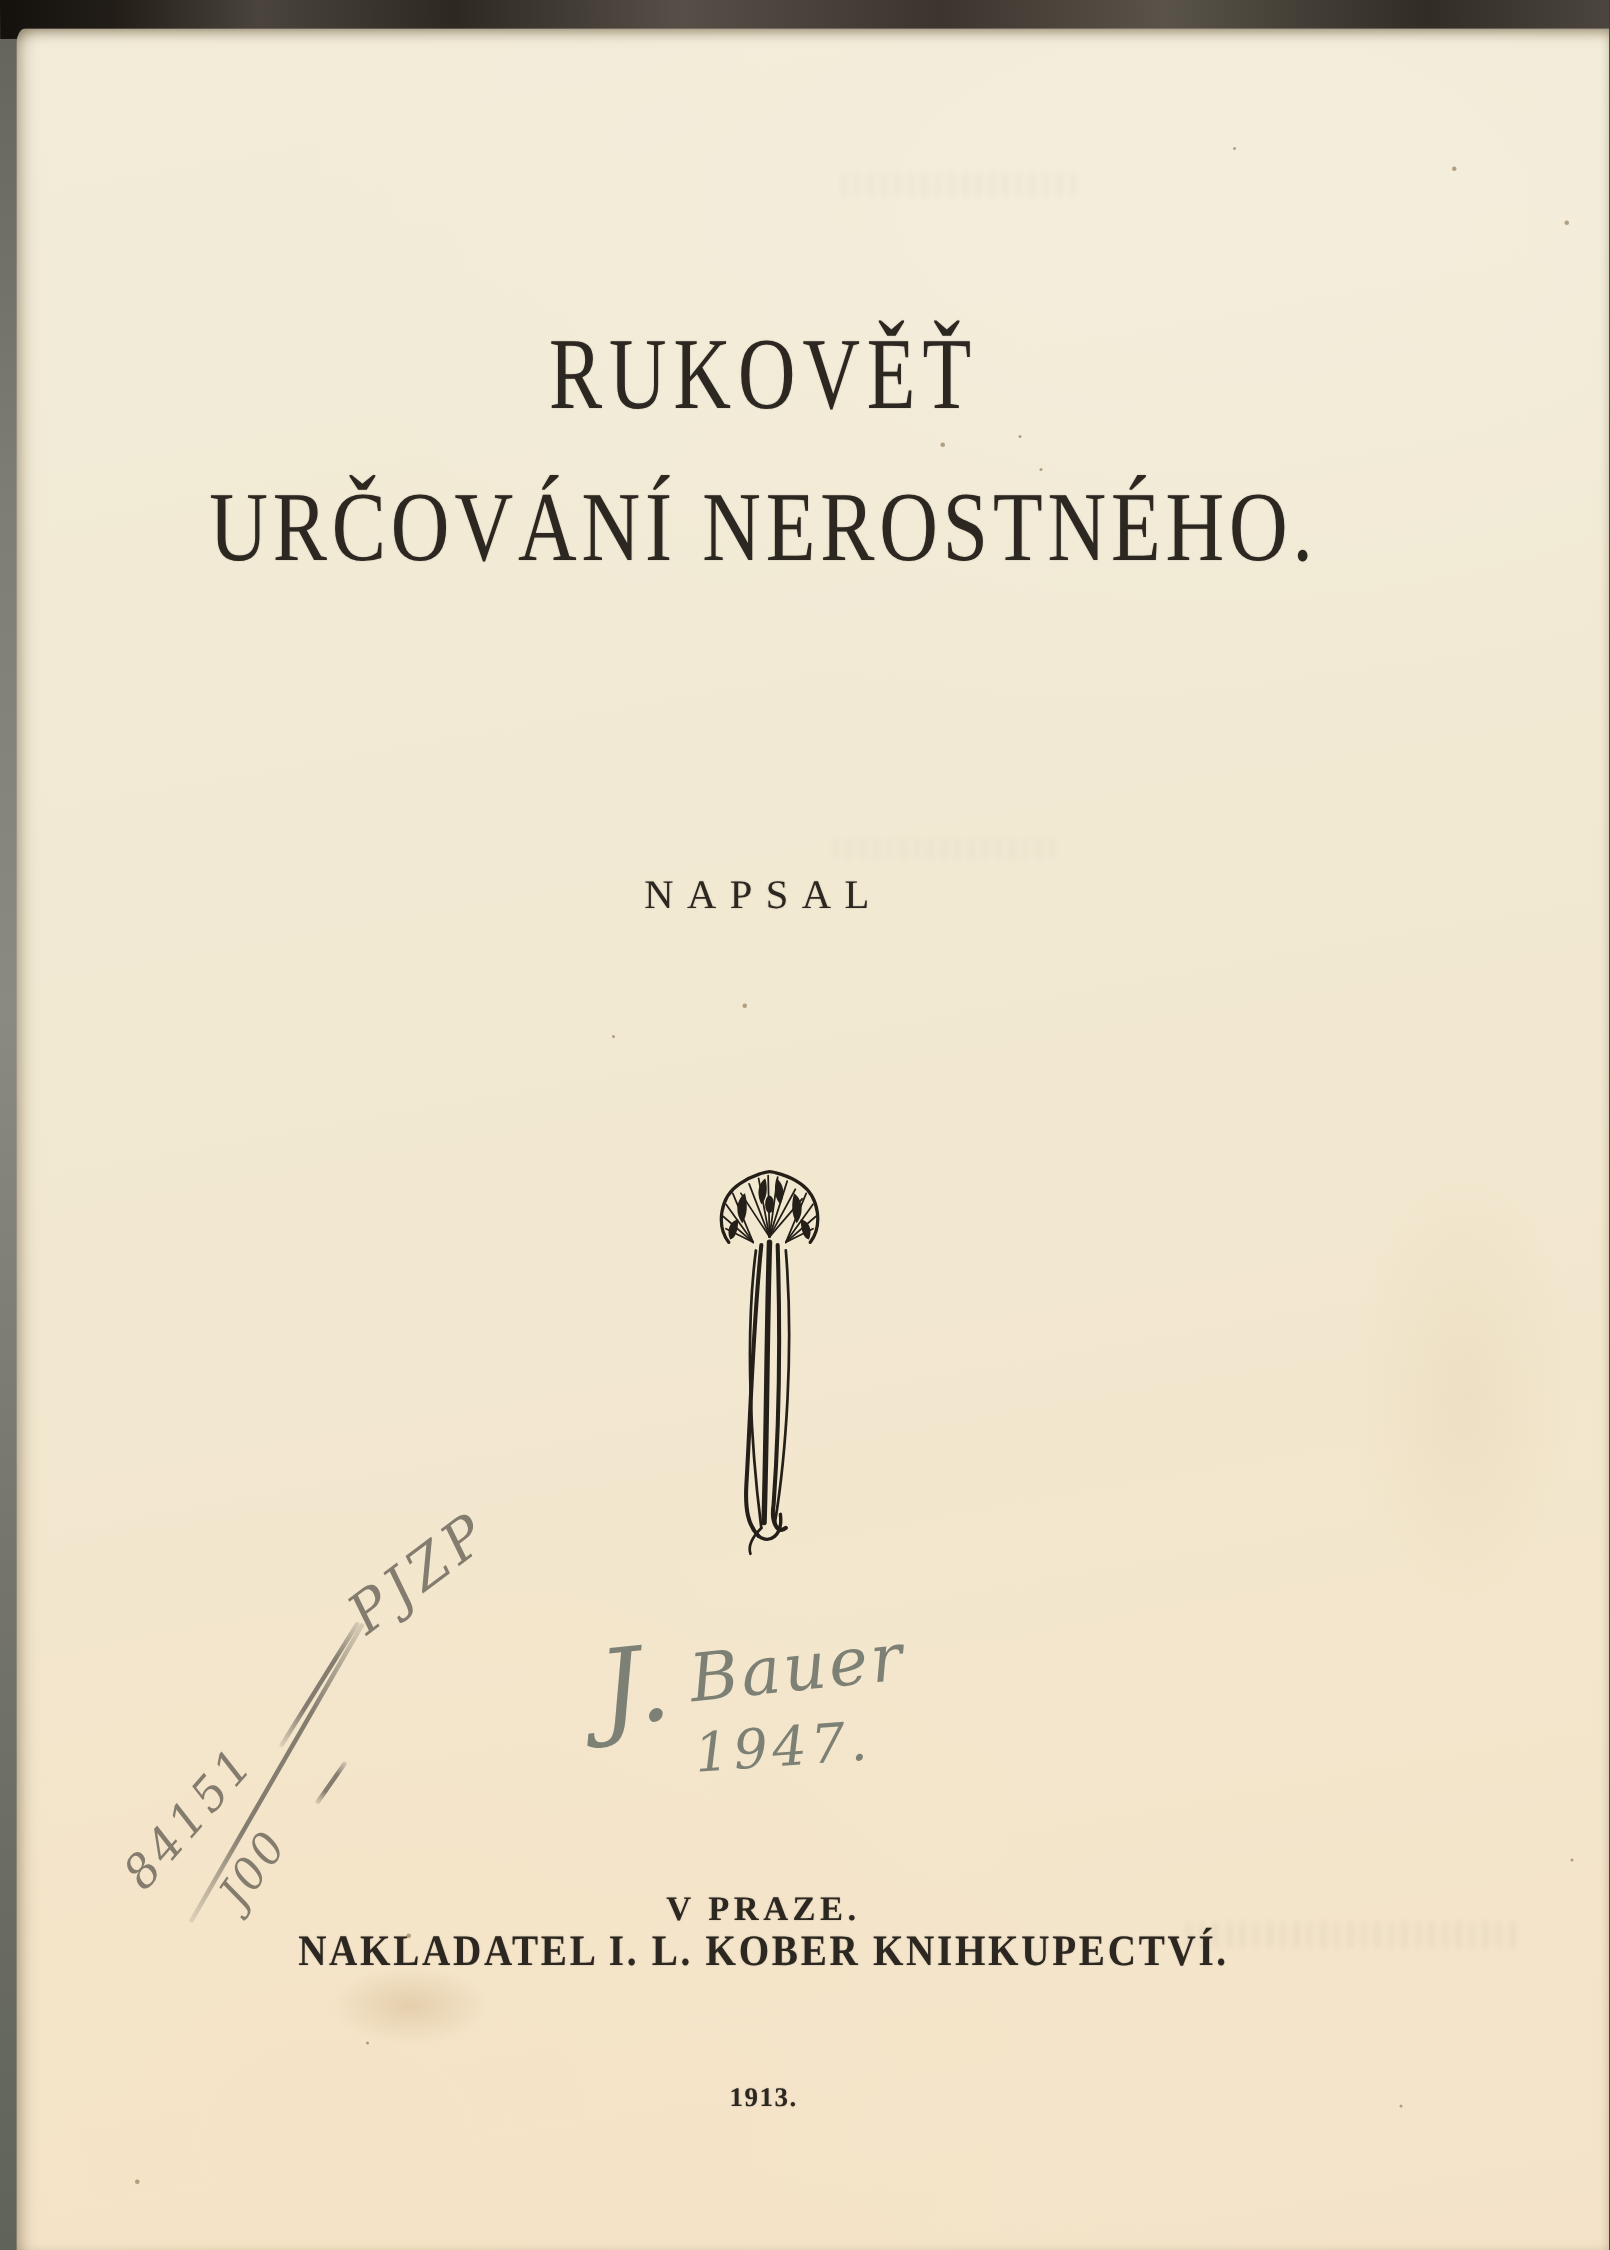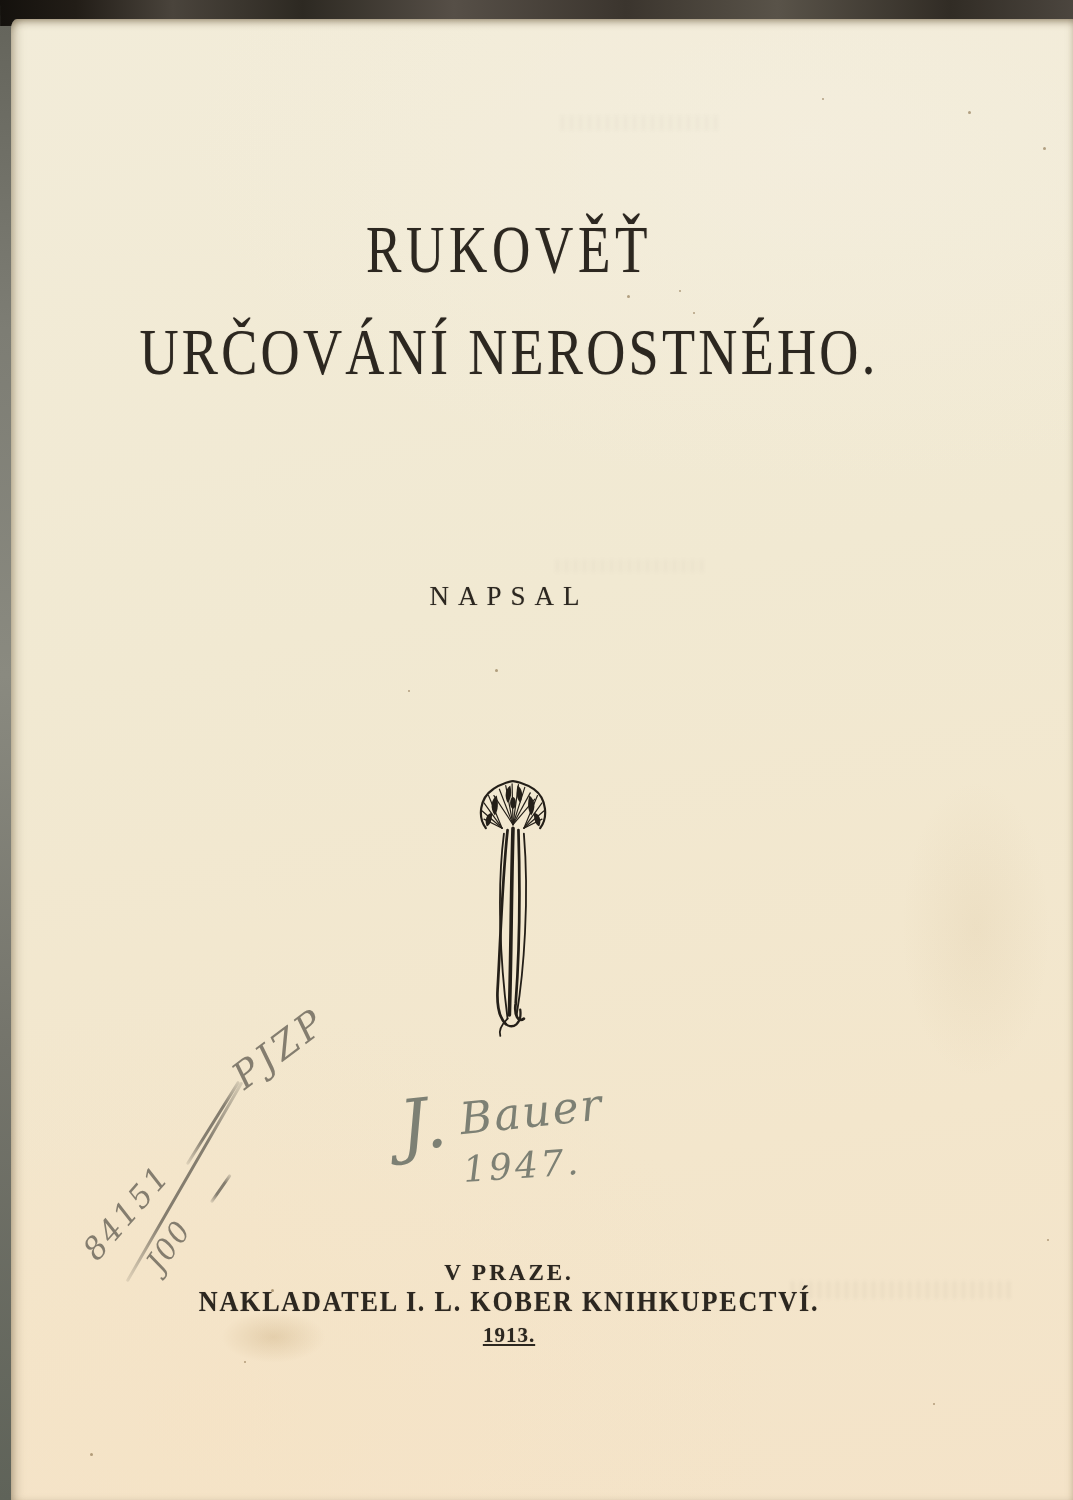--- a/index.html
+++ b/index.html
@@ -34,21 +34,21 @@
     transform:scaleX(.78);transform-origin:50% 0;}
   .title-line2{top:300px;font-size:66px;letter-spacing:4px;
     transform:scaleX(.82);transform-origin:50% 0;}
   .subtitle{top:429px;font-size:25px;letter-spacing:2px;word-spacing:12px;}
   .byline-label{top:564px;font-size:27px;letter-spacing:9px;text-align:center;}
   .author{top:594px;font-size:33px;font-weight:bold;letter-spacing:3px;word-spacing:9px;}
 
   .imprint-place{top:1242px;font-size:23px;font-weight:bold;letter-spacing:3px;}
   .imprint-publisher{top:1268px;font-size:29px;font-weight:bold;letter-spacing:2px;
     transform:scaleX(.9);transform-origin:50% 0;}
-  .imprint-year{top:1306px;font-size:21px;font-weight:bold;letter-spacing:1px;text-decoration:underline;}
+  .imprint-year{top:1370px;font-size:18px;font-weight:bold;letter-spacing:1px;}
 
   .ornament{position:absolute;left:454px;top:753px;width:96px;height:272px;}
 
   
   .ink{position:absolute;color:rgba(108,114,104,.88);
     font-family:"DejaVu Serif","Liberation Serif",serif;font-style:italic;}
   .sig{left:388px;top:1056px;transform:rotate(-6deg);}
   .sig .initial{font-size:70px;letter-spacing:2px;}
   .sig .name{font-size:44px;margin-left:12px;position:relative;top:-10px;letter-spacing:2px;}
   .sig-date{left:452px;top:1126px;font-size:36px;transform:rotate(-4deg);letter-spacing:3px;}

